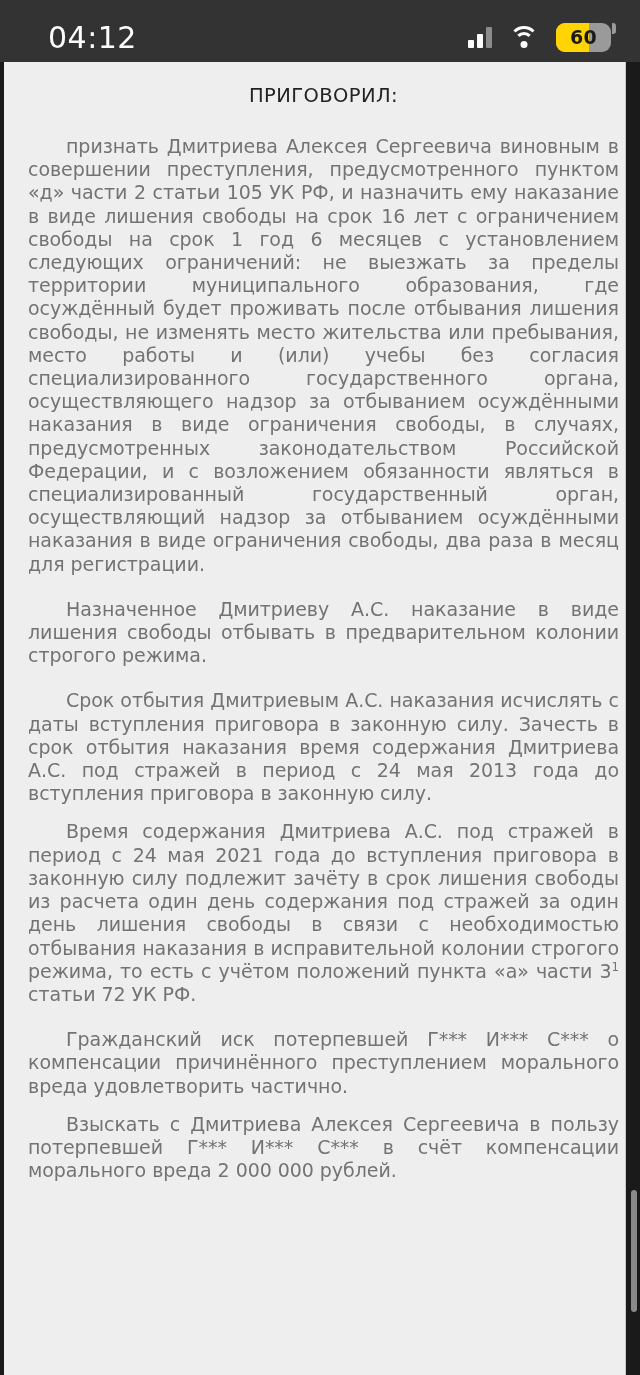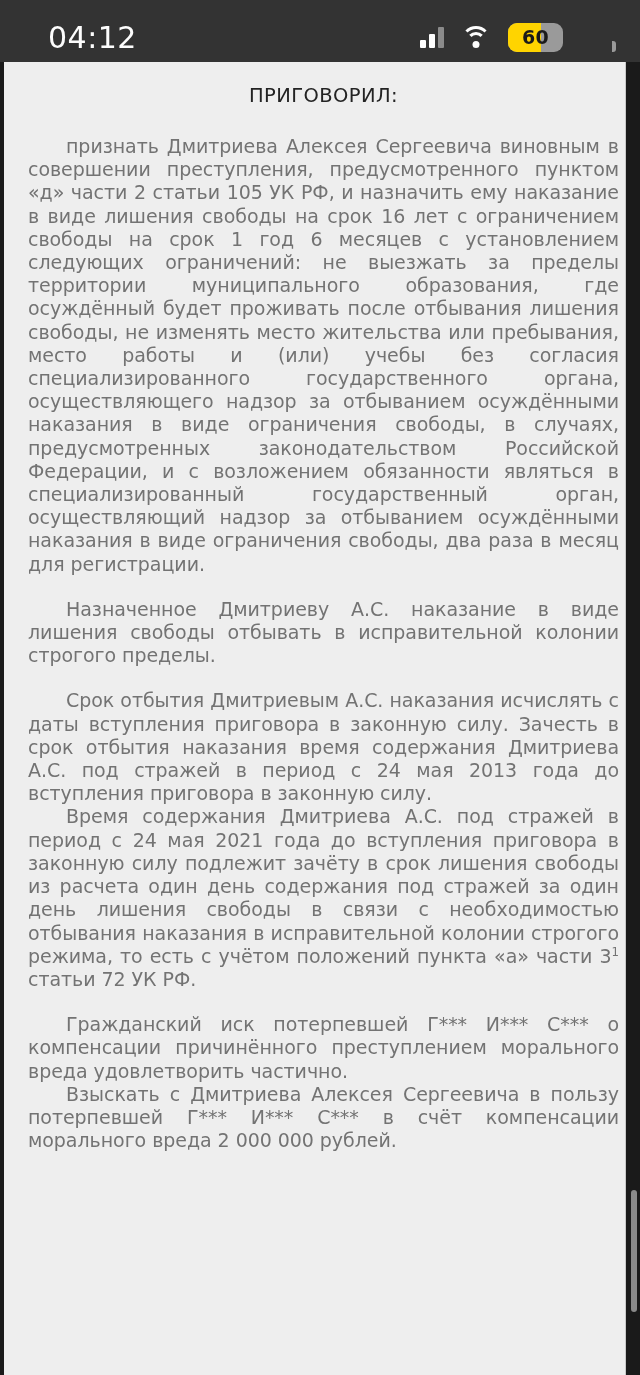--- a/index.html
+++ b/index.html
@@ -32,21 +32,21 @@
 
   .wifi { position:relative; width:30px; height:22px; }
   .wifi span { position:absolute; left:50%; transform:translateX(-50%); border:3px solid #fdfdfd;
                border-bottom-color:transparent; border-left-color:transparent; border-right-color:transparent;
                border-radius:50%; }
   .wifi .a1 { width:30px; height:30px; top:0; }
   .wifi .a2 { width:19px; height:19px; top:6px; }
   .wifi .dot { position:absolute; left:50%; transform:translateX(-50%); bottom:0;
                width:7px; height:7px; background:#fdfdfd; border-radius:50%; border:none; }
 
-  .battery { position:relative; display:flex; align-items:flex-end;gap:48px; }
+  .battery { position:relative; display:flex; align-items:flex-start; }
   .battery-body {
     position:relative; width:55px; height:29px; border-radius:9px; background:#9a9a9a; overflow:hidden;
   }
   .battery-fill { position:absolute; left:0; top:0; bottom:0; background:#ffd400; }
   .battery-pct {
     position:absolute; inset:0; display:flex; align-items:center; justify-content:center;
     font-size:19px; font-weight:700; color:#1a1a1a; letter-spacing:0.3px;
   }
   .battery-cap { width:4px; height:11px; background:#9a9a9a; border-radius:0 3px 3px 0; margin-left:1px; }
 
@@ -77,21 +77,21 @@
     font-size:19px;
     line-height:23.2px;
     color:#737373;
     text-align:justify;
     text-indent:38px;
     margin:0;
     letter-spacing:-0.05px;
     word-spacing:0px;
   }
   p.para.spaced { margin-top:22px; }
-  p.para.tight { margin-top:0px; }
+  p.para.tight { margin-top:15px; }
 
   sup { font-size:0.62em; vertical-align:super; line-height:0; }
 
   
   .scrollbar-track {
     position:absolute; top:62px; right:0; width:10px; height:1313px;
     background:transparent;
   }
   .scrollbar-thumb {
     position:absolute; right:3px; width:6px; border-radius:3px;
@@ -129,21 +129,21 @@
 
     </div>
   </div>
 
   <div class="doc-viewport">
     <div class="page">
       <div class="page-inner" id="page-inner">
         <h1 class="doc-title">ПРИГОВОРИЛ:</h1>
 
       <p class="para spaced"><span>признать Дмитриева Алексея Сергеевича виновным в совершении преступления, предусмотренного пунктом «д» части 2 статьи 105 УК РФ, и назначить ему наказание в виде лишения свободы на срок 16 лет с ограничением свободы на срок 1 год 6 месяцев с установлением следующих ограничений: не выезжать за пределы территории муниципального образования, где осуждённый будет проживать после отбывания лишения свободы, не изменять место жительства или пребывания, место работы и (или) учебы без согласия специализированного государственного органа, осуществляющего надзор за отбыванием осуждёнными наказания в виде ограничения свободы, в случаях, предусмотренных законодательством Российской Федерации, и с возложением обязанности являться в специализированный государственный орган, осуществляющий надзор за отбыванием осуждёнными наказания в виде ограничения свободы, два раза в месяц для регистрации.</span></p>
-          <p class="para spaced"><span>Назначенное Дмитриеву А.С. наказание в виде лишения свободы отбывать в исправительной колонии строгого пределы.</span></p>
+          <p class="para spaced"><span>Назначенное Дмитриеву А.С. наказание в виде лишения свободы отбывать в предварительном колонии строгого режима.</span></p>
           <p class="para spaced"><span>Срок отбытия Дмитриевым А.С. наказания исчислять с даты вступления приговора в законную силу. Зачесть в срок отбытия наказания время содержания Дмитриева А.С. под стражей в период с 24 мая 2013 года до вступления приговора в законную силу.</span></p>
           <p class="para tight"><span>Время содержания Дмитриева А.С. под стражей в период с 24 мая 2021 года до вступления приговора в законную силу подлежит зачёту в срок лишения свободы из расчета один день содержания под стражей за один день лишения свободы в связи с необходимостью отбывания наказания в исправительной колонии строгого режима, то есть с учётом положений пункта «а» части 3</span><sup>1</sup><span> статьи 72 УК РФ.</span></p>
           <p class="para spaced"><span>Гражданский иск потерпевшей Г*** И*** С*** о компенсации причинённого преступлением морального вреда удовлетворить частично.</span></p>
           <p class="para tight"><span>Взыскать с Дмитриева Алексея Сергеевича в пользу потерпевшей Г*** И*** С*** в счёт компенсации морального вреда 2 000 000 рублей.</span></p>
         </div>
     </div>
   </div>
 
   <div class="scrollbar-track">
     <div class="scrollbar-thumb" id="scroll-thumb" style="top: 1128px; height: 122px; background: rgb(138, 138, 138);"></div>

